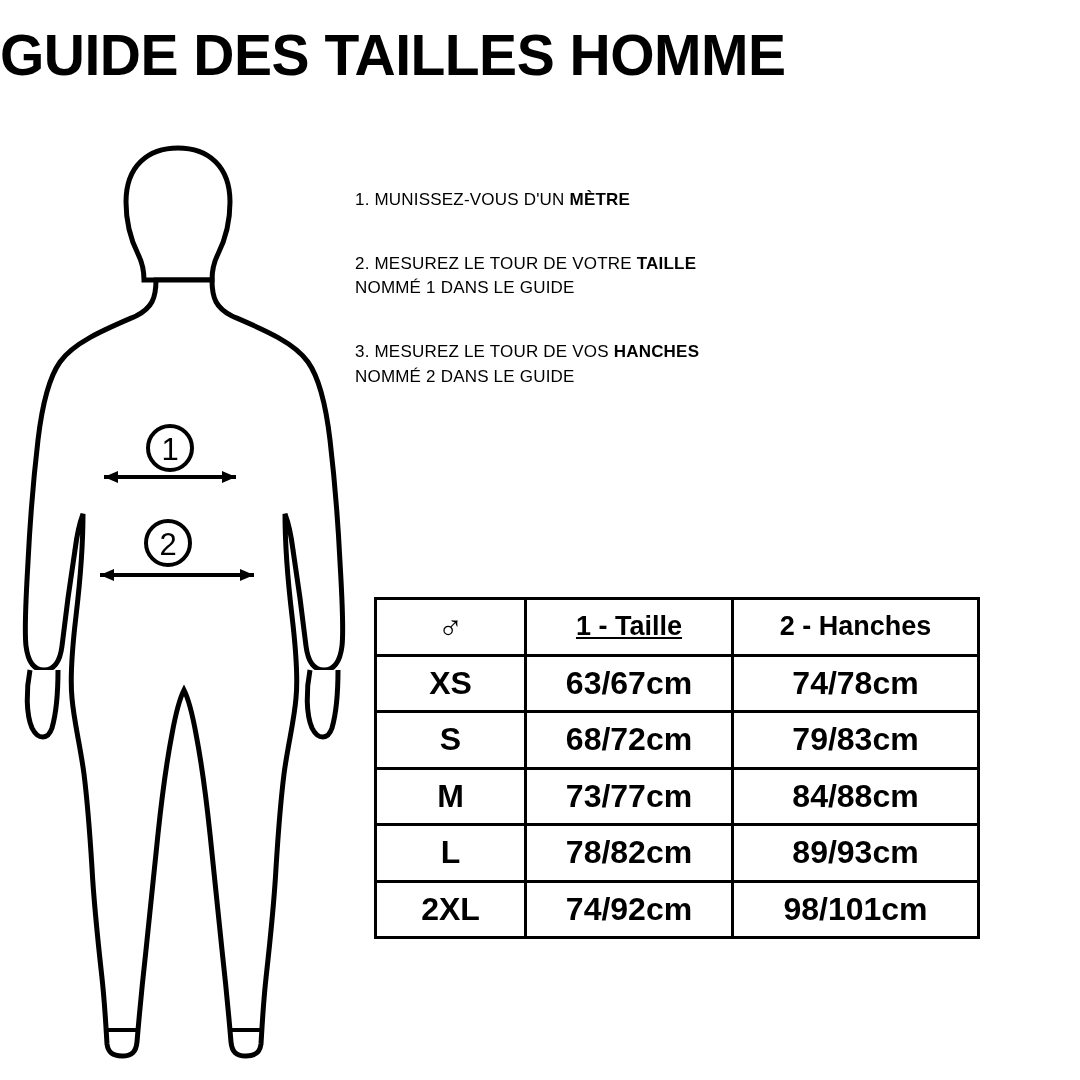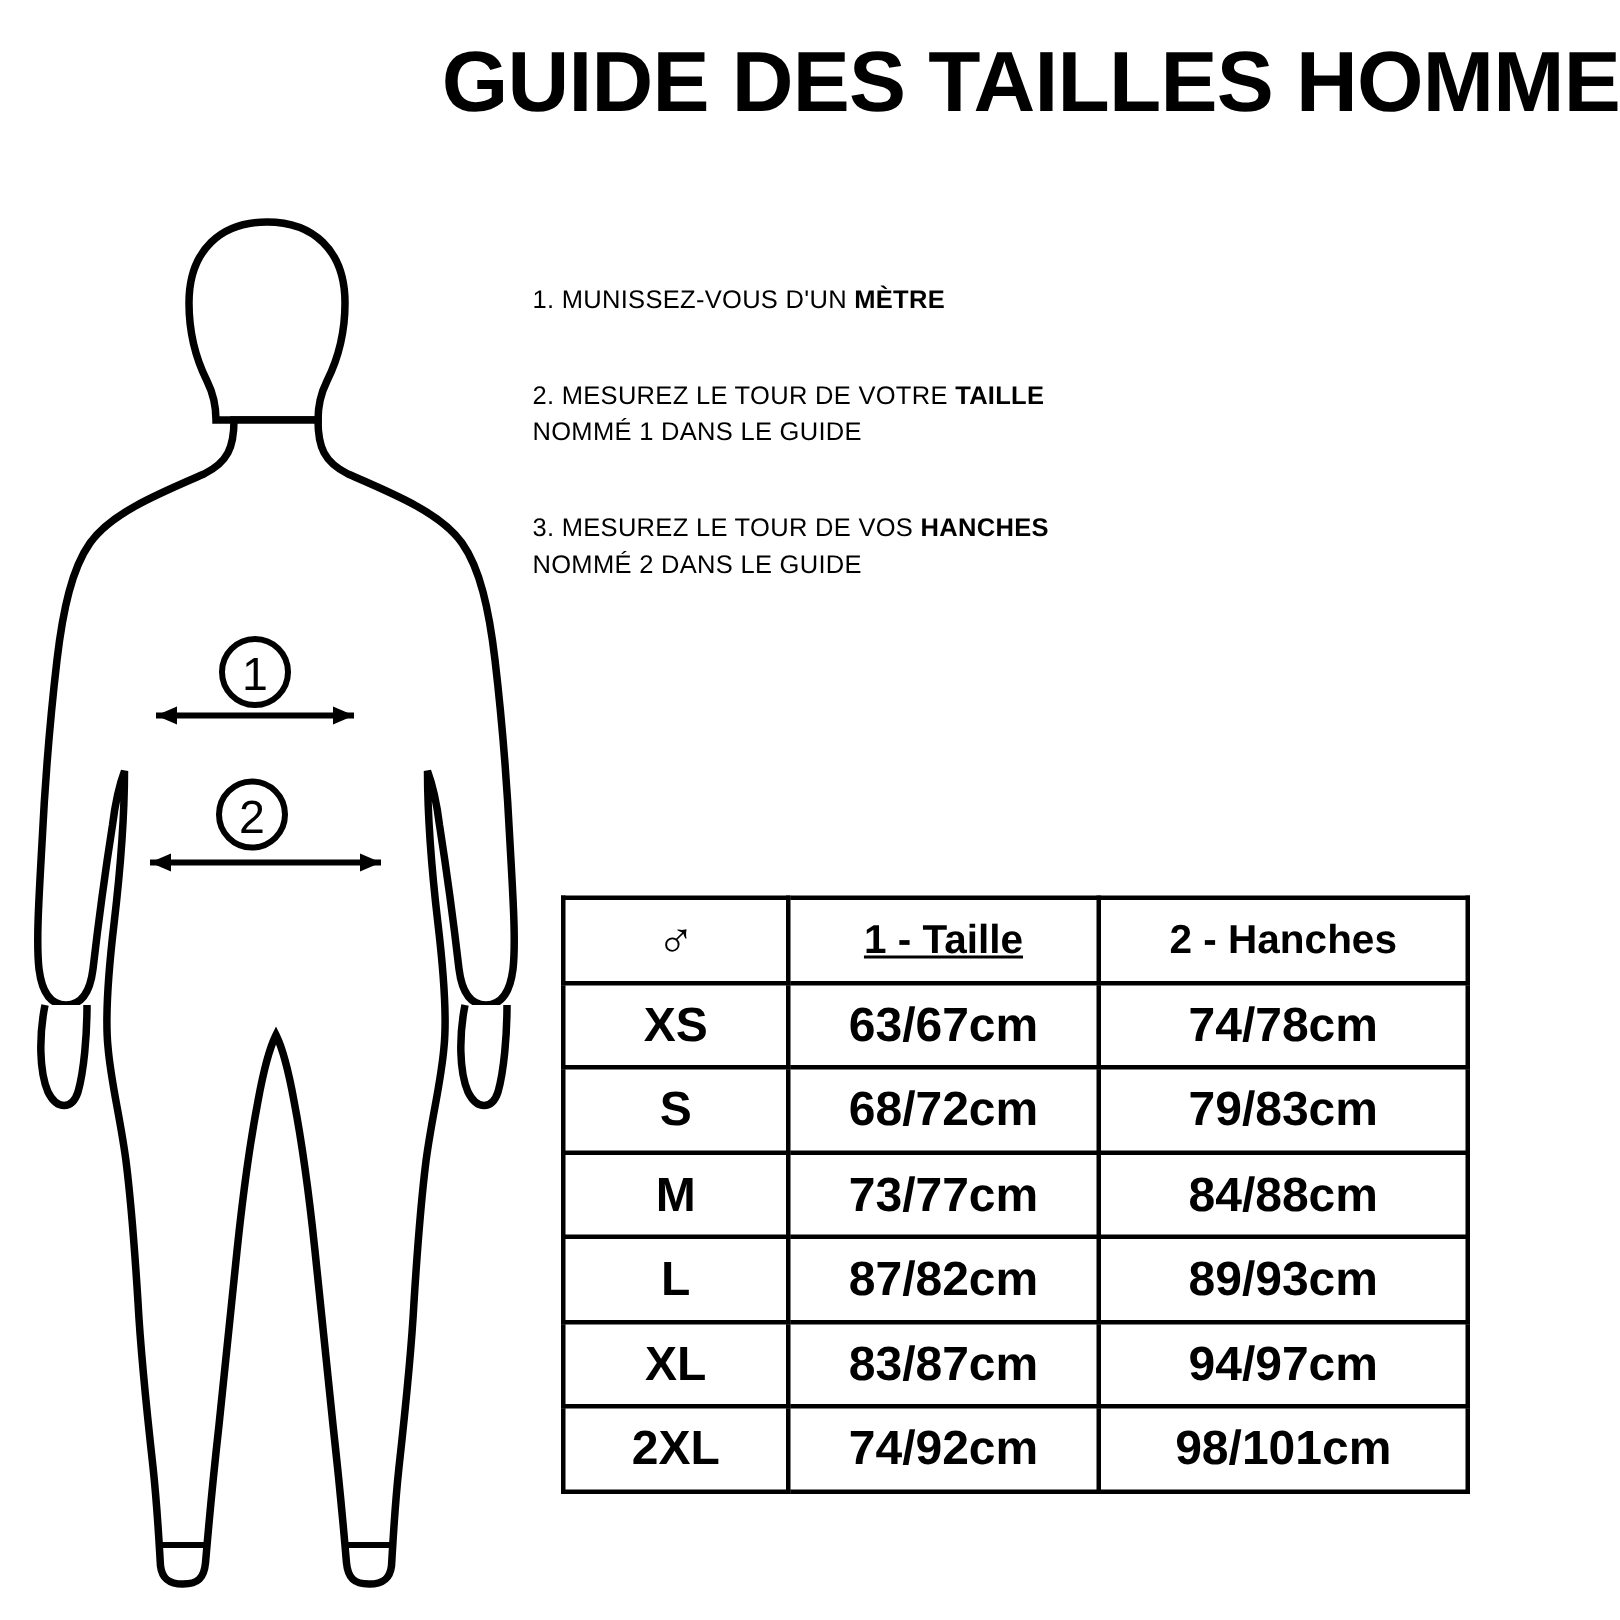--- a/index.html
+++ b/index.html
@@ -19,21 +19,21 @@
     width: 1080px;
     height: 1080px;
   }
 
   
   .title {
     position: absolute;
     top: 26px;
     left: 0;
     width: 1080px;
-    text-align: right;
+    text-align: left;
     font-size: 57px;
     font-weight: bold;
     letter-spacing: -0.5px;
     line-height: 1.05;
   }
 
   
   .figure {
     position: absolute;
     left: 8px;
@@ -211,27 +211,22 @@
         <td class="cell-val">68/72cm</td>
         <td class="cell-val">79/83cm</td>
       </tr>
       <tr>
         <td class="cell-size">M</td>
         <td class="cell-val">73/77cm</td>
         <td class="cell-val">84/88cm</td>
       </tr>
       <tr>
         <td class="cell-size">L</td>
-        <td class="cell-val">87/82cm</td>
+        <td class="cell-val">78/82cm</td>
         <td class="cell-val">89/93cm</td>
-      </tr>
-      <tr>
-        <td class="cell-size">XL</td>
-        <td class="cell-val">83/87cm</td>
-        <td class="cell-val">94/97cm</td>
       </tr>
       <tr>
         <td class="cell-size">2XL</td>
         <td class="cell-val">74/92cm</td>
         <td class="cell-val">98/101cm</td>
       </tr>
     </tbody>
   </table>
 
 </div>

